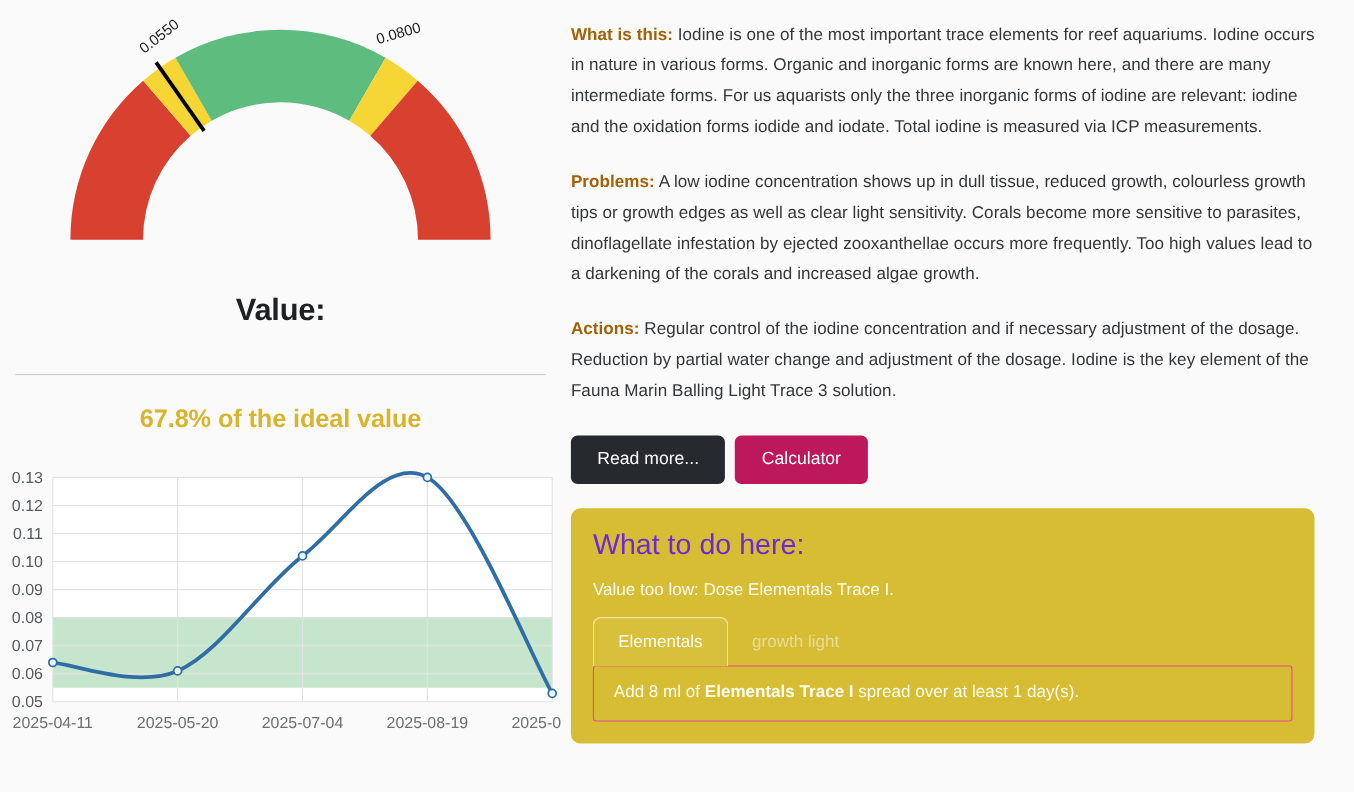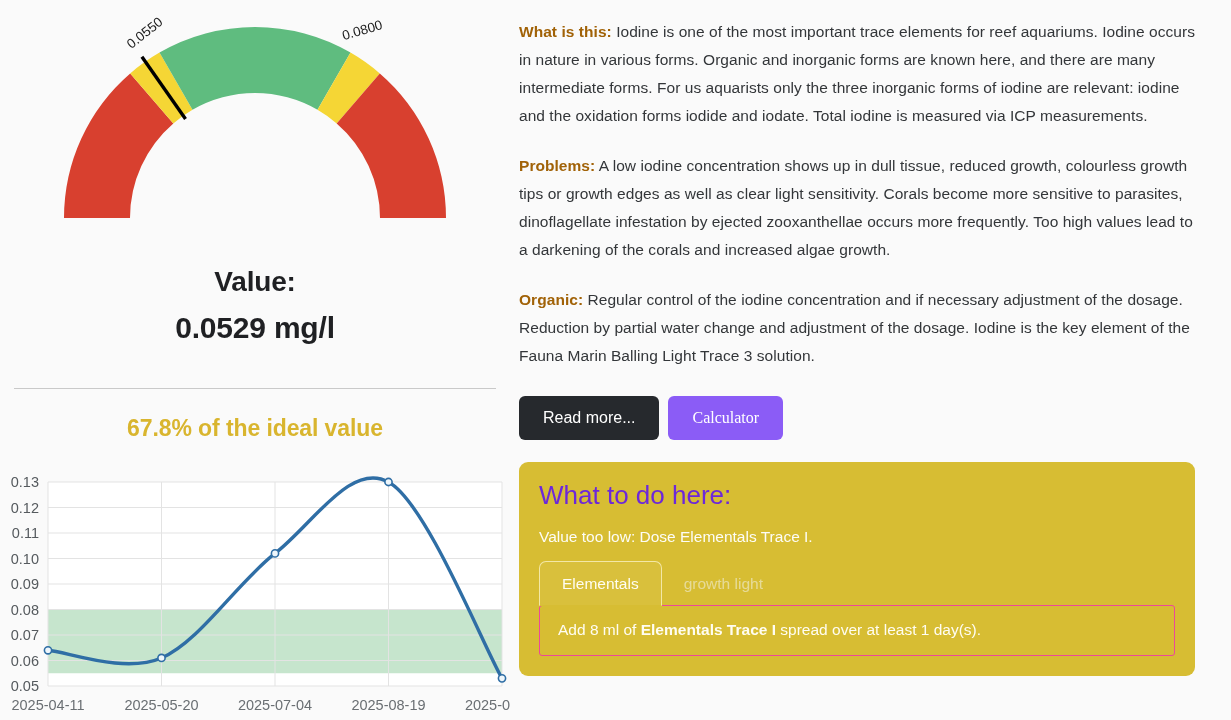--- a/index.html
+++ b/index.html
@@ -92,21 +92,21 @@
     border: none;
     border-radius: 6px;
     font-family: "Liberation Sans", sans-serif;
     font-size: 16px;
     padding: 14px 24px;
     color: #ffffff;
     cursor: pointer;
     line-height: 1;
   }
   .btn-dark { background: #26292d; }
-  .btn-grey { background: #8b5cf6; font-family: Liberation Serif, serif; }
+  .btn-grey { background: #be185d; }
 
   .todo-card {
     margin-top: 22px;
     background: #d7bd33;
     border-radius: 9px;
     padding: 18px 20px 20px 20px;
     color: #ffffff;
   }
   .todo-title {
     font-size: 26px;
@@ -165,21 +165,20 @@
           </g>
         <g id="gauge-needle">
             <line x1="185.5280711229759" y1="118.93107905046253" x2="141.8928100101343" y2="56.70597167719933" stroke="#000000" stroke-width="3.4"></line>
           </g>
         <text id="gauge-low-label" font-family="Liberation Sans, sans-serif" font-size="13.5" fill="#1b1b1b" x="147.50000000000006" y="36.46479222419006" text-anchor="middle" transform="rotate(-38 147.50000000000006 36.46479222419006)">0.0550</text>
         <text id="gauge-high-label" font-family="Liberation Sans, sans-serif" font-size="13.5" fill="#1b1b1b" x="363.50000000000006" y="34.46479222419012" text-anchor="middle" transform="rotate(-16 363.50000000000006 34.46479222419012)">0.0800</text>
       </svg>
     </div>
 
     <div class="element-title">Value:</div>
-    <div class="element-value">0.0529 mg/l</div>
 
     <div class="divider"></div>
 
     <div class="ideal-pct">67.8% of the ideal value</div>
 
     <div class="chart-wrap">
       <svg class="chart-svg" id="history-chart" width="510" height="255" viewBox="0 0 510 255">
           <rect x="48" y="18" width="454" height="204" fill="#ffffff"></rect>
           <rect x="48" y="145.5" width="454" height="63.75" fill="#c6e5cd"></rect>
           <line x1="48" y1="18" x2="502" y2="18" stroke="#e3e3e3" stroke-width="1"></line>
@@ -224,21 +223,21 @@
 
     <p class="para">
       <b>What is this:</b><span> Iodine is one of the most important trace elements for reef aquariums. Iodine occurs in nature in various forms. Organic and inorganic forms are known here, and there are many intermediate forms. For us aquarists only the three inorganic forms of iodine are relevant: iodine and the oxidation forms iodide and iodate. Total iodine is measured via ICP measurements.</span>
     </p>
 
     <p class="para">
       <b>Problems:</b><span> A low iodine concentration shows up in dull tissue, reduced growth, colourless growth tips or growth edges as well as clear light sensitivity. Corals become more sensitive to parasites, dinoflagellate infestation by ejected zooxanthellae occurs more frequently. Too high values lead to a darkening of the corals and increased algae growth.</span>
     </p>
 
     <p class="para">
-      <b>Organic:</b><span> Regular control of the iodine concentration and if necessary adjustment of the dosage. Reduction by partial water change and adjustment of the dosage. Iodine is the key element of the Fauna Marin Balling Light Trace 3 solution.</span>
+      <b>Actions:</b><span> Regular control of the iodine concentration and if necessary adjustment of the dosage. Reduction by partial water change and adjustment of the dosage. Iodine is the key element of the Fauna Marin Balling Light Trace 3 solution.</span>
     </p>
 
     <div class="btn-row">
       <button class="btn btn-dark">Read more...</button>
       <button class="btn btn-grey">Calculator</button>
     </div>
 
     <div class="todo-card">
       <div class="todo-title">What to do here:</div>
       <div class="todo-sub">Value too low: Dose Elementals Trace I.</div>

